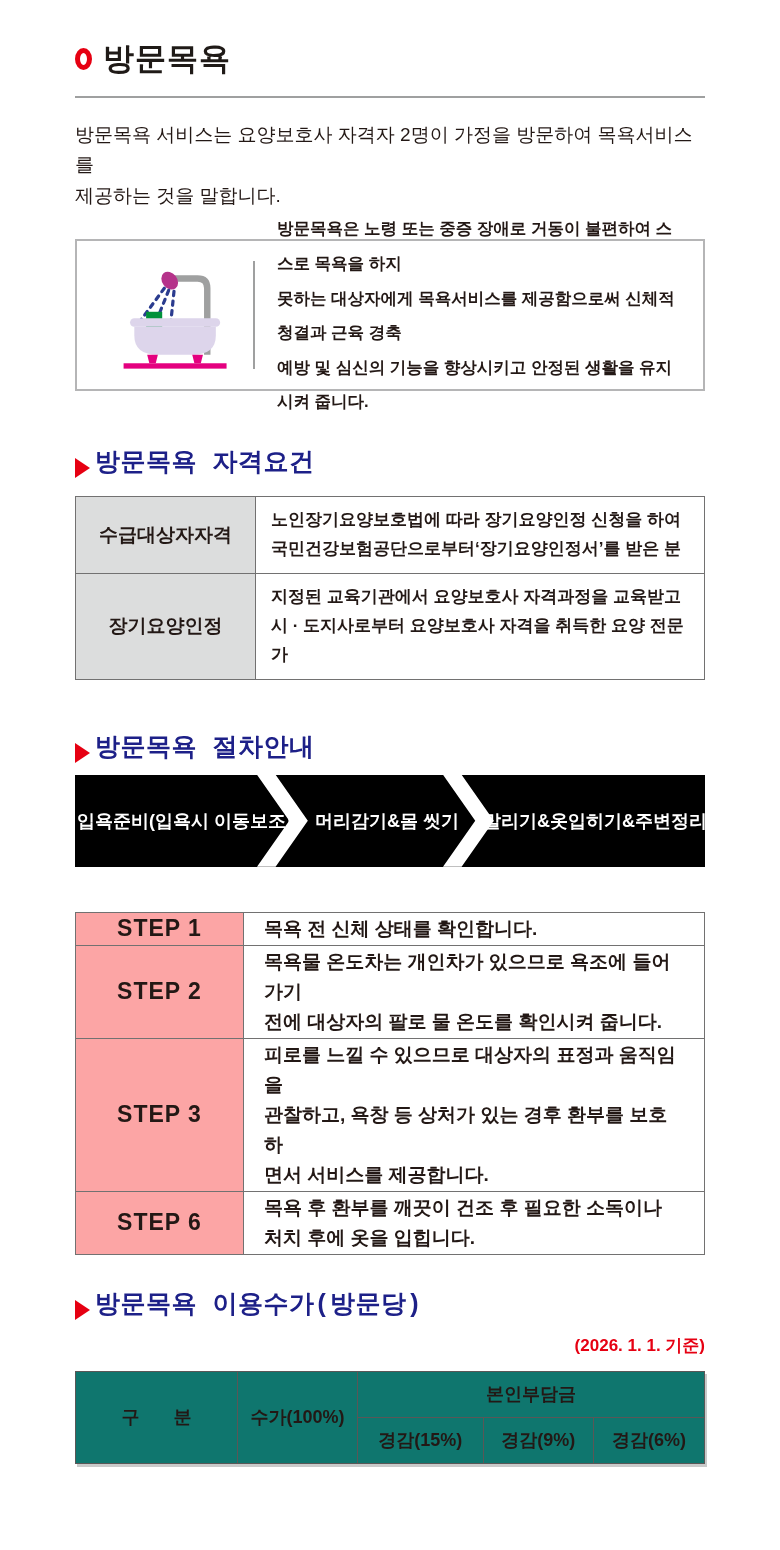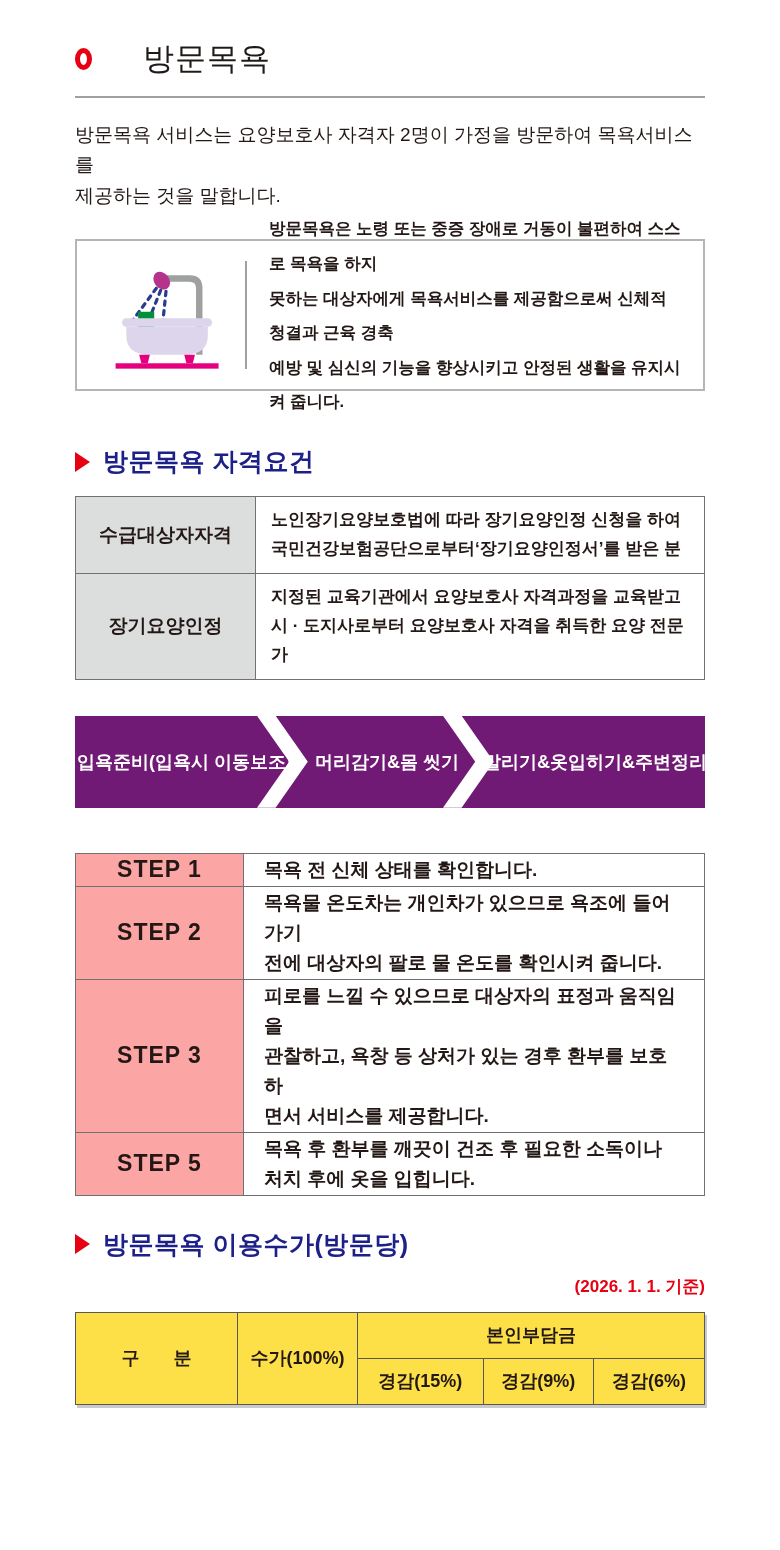--- a/index.html
+++ b/index.html
@@ -12,47 +12,47 @@
   .page { width: 780px; padding: 38px 75px 30px 75px; }
 
   
   .title-row { display: flex; align-items: center; gap: 11px; }
   .ring {
     width: 17px; height: 22px;
     border: 5.5px solid #e60012;
     border-radius: 50%;
     flex: 0 0 auto;
   }
-  .page-title { font-size: 31px; font-weight: 400; letter-spacing: 1px; color: #1f1a17; margin-left: 40px; }
+  .page-title { font-size: 31px; font-weight: 700; letter-spacing: 1px; color: #1f1a17; }
   .title-rule { margin-top: 16px; border-top: 2px solid #9fa0a0; }
 
   
   .intro {
     margin-top: 22px;
     font-size: 19px; font-weight: 400; line-height: 1.6;
     white-space: pre-line;
   }
 
   
   .info-box {
     margin-top: 28px;
     border: 2px solid #b5b5b6;
     height: 152px;
     display: flex; align-items: center;
-    padding: 14px 20px;
+    padding: 14px 28px;
   }
   .info-icon-wrap { width: 138px; display: flex; justify-content: center; flex: 0 0 auto; }
   .info-divider { width: 2px; align-self: stretch; background: #9fa0a0; margin: 6px 22px 6px 10px; flex: 0 0 auto; }
   .info-text {
     font-size: 16.5px; font-weight: 600; line-height: 2.1;
     white-space: pre-line;
   }
 
   
-  .sec-head { display: flex; align-items: center; gap: 13px; }
+  .sec-head { display: flex; align-items: flex-end; gap: 5px; font-family: Liberation Mono, monospace; }
   .tri {
     width: 0; height: 0; flex: 0 0 auto;
     border-top: 10px solid transparent;
     border-bottom: 10px solid transparent;
     border-left: 15px solid #e60012;
   }
   .sec-title { font-size: 25px; font-weight: 800; color: #1d2088; letter-spacing: 0.5px; }
   .mt-qual  { margin-top: 54px; }
   .mt-proc  { margin-top: 50px; }
   .mt-fees  { margin-top: 32px; }
@@ -65,21 +65,21 @@
     width: 180px; background: #dcdddd;
     text-align: center; font-size: 19px; font-weight: 700;
   }
   .qual-text {
     padding: 9px 15px;
     font-size: 17px; font-weight: 600; line-height: 1.7;
     white-space: pre-line;
   }
 
   
-  .flow-bar { position: relative; margin-top: 36px; height: 92px; background: #701a75; }
+  .flow-bar { position: relative; margin-top: 12px; height: 92px; background: #000000; }
   .flow-sep {
     position: absolute; top: 0; height: 100%; width: 62px; background: #ffffff;
     clip-path: polygon(0 0, 30% 0, 82% 50%, 30% 100%, 0 100%, 52% 50%);
   }
   .sep1 { left: 182px; } .sep2 { left: 368px; }
   .flow-label {
     position: absolute; top: 50%; transform: translateY(-50%);
     color: #ffffff; font-weight: 800; font-size: 18px;
     text-align: center; white-space: nowrap;
   }
@@ -101,21 +101,21 @@
   }
 
   
   .fee-note {
     margin-top: 14px; margin-bottom: 14px;
     text-align: right;
     color: #e60012; font-size: 17px; font-weight: 700;
   }
   .fee-table { border: 1.5px solid #595757; box-shadow: 2px 3px 0 #c9caca; }
   .fee-table th, .fee-table td { border: 1px solid #595757; text-align: center; }
-  .fee-table th { background: #fde047; font-size: 18px; font-weight: 700; height: 46px; }
+  .fee-table th { background: #0f766e; font-size: 18px; font-weight: 700; height: 46px; }
   .th-cat { width: 162px; word-spacing: 1.6em; }
   .th-rate { width: 120px; }
 </style>
 </head>
 <body>
 
 <div class="page">
 
   <div class="title-row">
     <span class="ring"></span>
@@ -170,20 +170,24 @@
 국민건강보험공단으로부터‘장기요양인정서’를 받은 분</td>
       </tr>
       <tr>
         <td class="qual-label">장기요양인정</td>
         <td class="qual-text">지정된 교육기관에서 요양보호사 자격과정을 교육받고
 시 · 도지사로부터 요양보호사 자격을 취득한 요양 전문가</td>
       </tr>
     </tbody>
   </table>
 
+  <div class="sec-head mt-proc">
+    <span class="tri"></span>
+    <span class="sec-title">방문목욕 절차안내</span>
+  </div>
 
   <div class="flow-bar">
     <div class="flow-sep sep1"></div>
     <div class="flow-sep sep2"></div>
     <span class="flow-label fl1">입욕준비(입욕시 이동보조)</span>
     <span class="flow-label fl2">머리감기&amp;몸 씻기</span>
     <span class="flow-label fl3">말리기&amp;옷입히기&amp;주변정리</span>
   </div>
 
   <table class="step-table">
@@ -197,21 +201,21 @@
         <td class="step-text">목욕물 온도차는 개인차가 있으므로 욕조에 들어가기
 전에 대상자의 팔로 물 온도를 확인시켜 줍니다.</td>
       </tr>
       <tr>
         <td class="step-label">STEP 3</td>
         <td class="step-text">피로를 느낄 수 있으므로 대상자의 표정과 움직임을
 관찰하고, 욕창 등 상처가 있는 경후 환부를 보호하
 면서 서비스를 제공합니다.</td>
       </tr>
       <tr>
-        <td class="step-label">STEP 5</td>
+        <td class="step-label">STEP 6</td>
         <td class="step-text">목욕 후 환부를 깨끗이 건조 후 필요한 소독이나
 처치 후에 옷을 입힙니다.</td>
       </tr>
     </tbody>
   </table>
 
   <div class="sec-head mt-fees">
     <span class="tri"></span>
     <span class="sec-title">방문목욕 이용수가(방문당)</span>
   </div>

